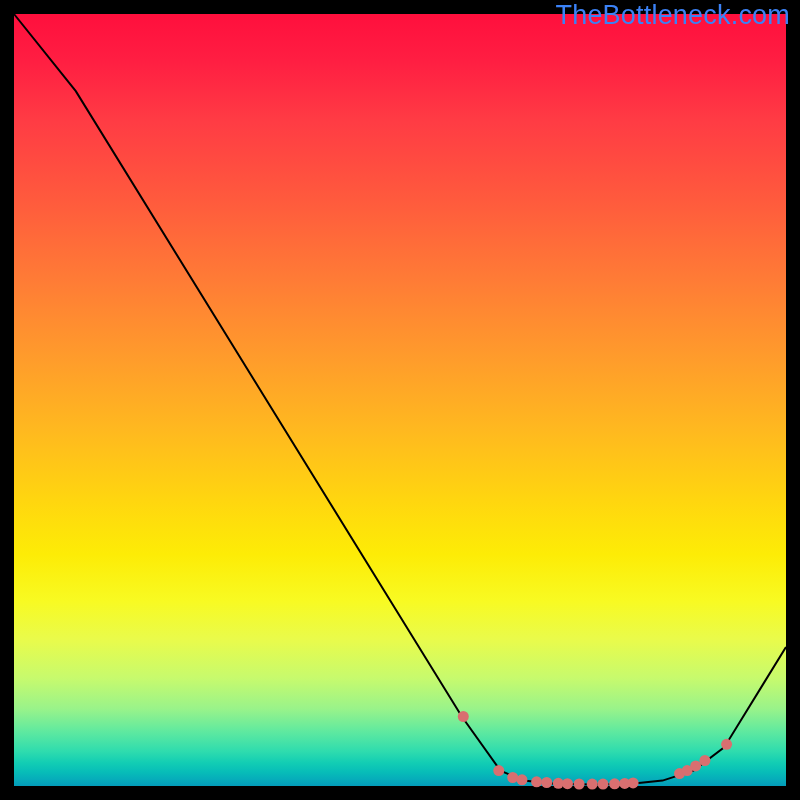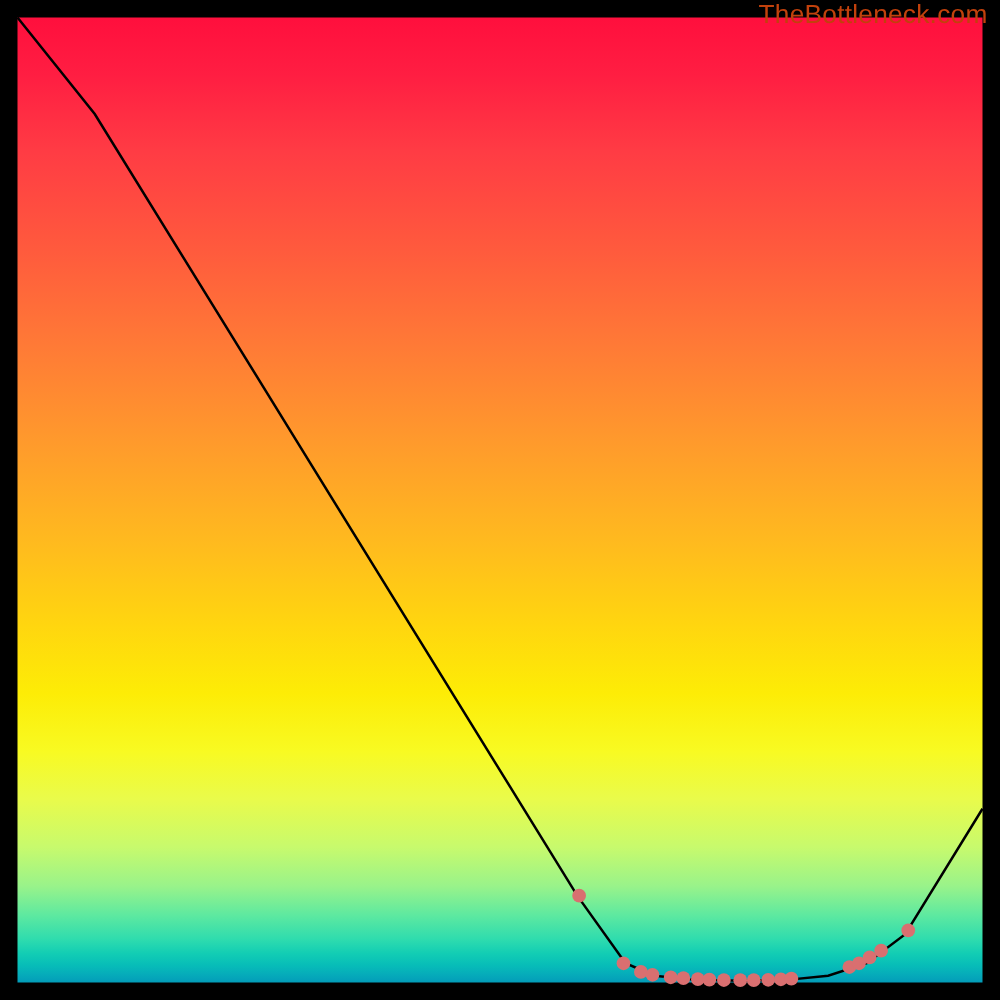--- a/index.html
+++ b/index.html
@@ -44,22 +44,22 @@
       #12cdb4 97%,
       #07bdb8 98.2%,
       #06adba 99.1%,
       #039cb9 100%
     );
   }
   .watermark {
     position: absolute;
     top: 0px;
     right: 10px;
-    color: #c2410c;
-    font-size: 21px;
+    color: #3b82f6;
+    font-size: 27px;
     letter-spacing: 0.2px;
     font-weight: 400;
     user-select: none;
   }
   svg.overlay {
     position: absolute;
     left: 14px;
     top: 14px;
     width: 772px;
     height: 772px;

